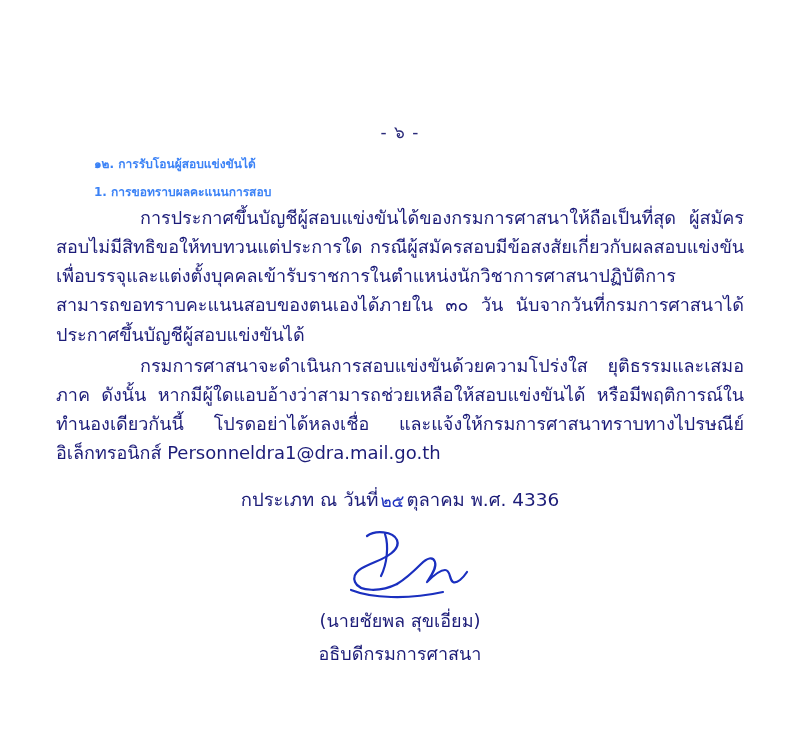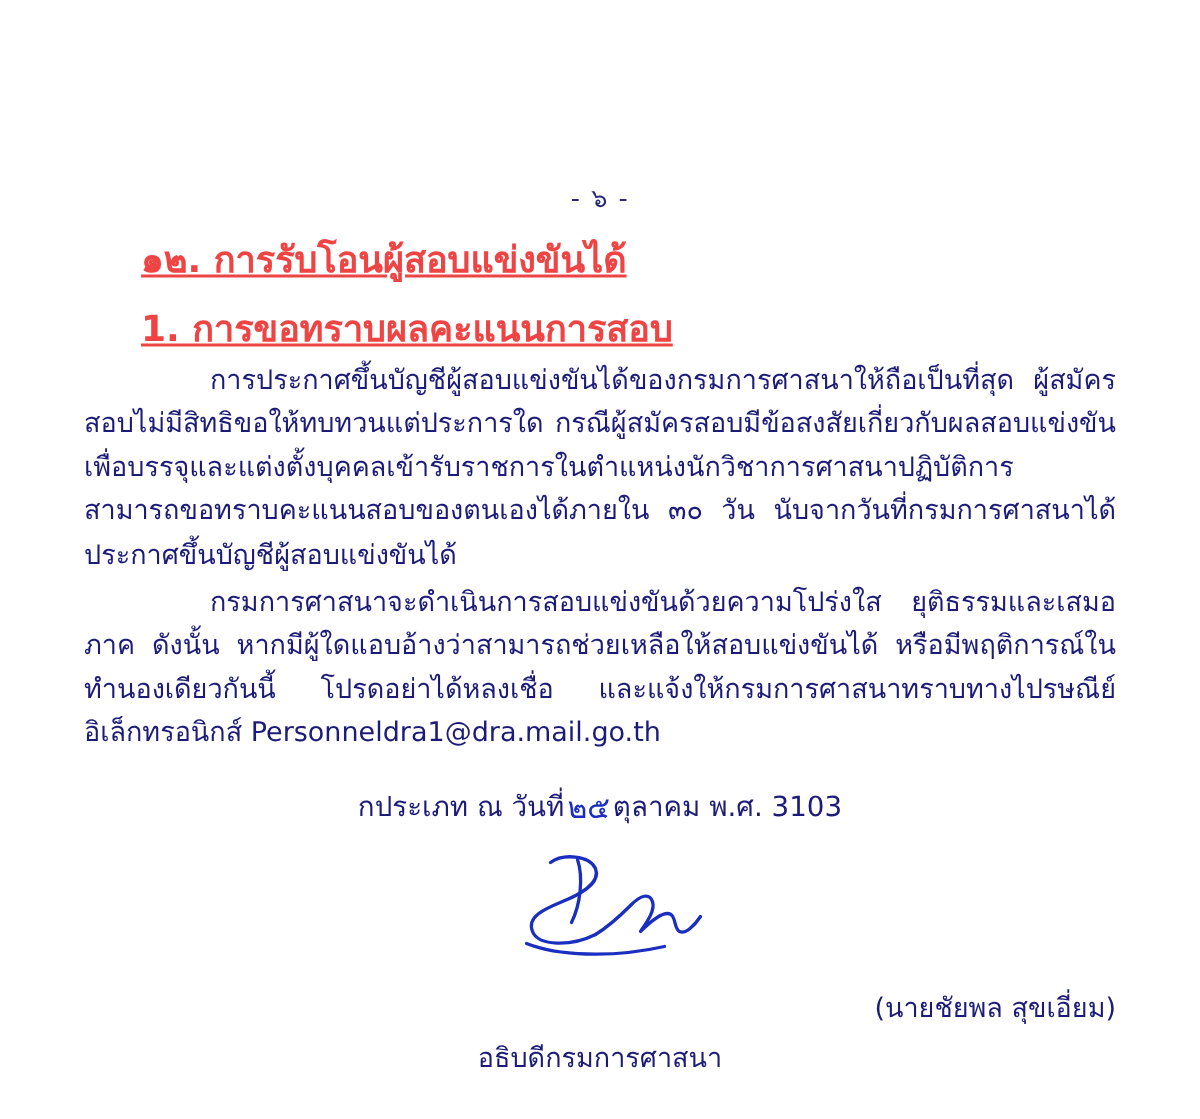--- a/index.html
+++ b/index.html
@@ -25,27 +25,26 @@
     text-align: center;
     font-size: 17px;
     color: #2a2a7a;
     margin-top: 118px;
     letter-spacing: 1px;
   }
   .section {
     margin-top: 10px;
   }
   .heading {
-    font-size: 24px;
+    font-size: 12px;
     font-weight: bold;
-    color: #ef4444;
+    color: #3b82f6;
     margin: 8px 0 2px 0;
     padding-left: 38px;
     line-height: 1.5;
-    text-decoration: underline;
   }
   .para {
     font-size: 18px;
     color: #1c1c78;
     line-height: 1.62;
     text-align: justify;
     margin: 0 0 2px 0;
   }
   .para .indent {
     display: inline-block;
@@ -56,40 +55,40 @@
     text-align: center;
     font-size: 18.5px;
     color: #1c1c78;
   }
   .sig-date {
     display: inline-block;
   }
   .sig-date .handwritten {
     color: #1a2fbf;
     font-family: "DejaVu Serif", serif;
-    font-size: 20px;
+    font-size: 17px;
     position: relative;
     top: 1px;
     padding: 0 2px;
   }
   .signature-wrap {
     margin-top: 14px;
     text-align: center;
     height: 78px;
     position: relative;
   }
   .signature-svg {
     display: block;
     margin: 0 auto;
   }
   .signer-name {
-    text-align: right;
+    text-align: center;
     font-size: 18px;
     color: #1c1c78;
-    margin-top: 12px;
+    margin-top: 0;
   }
   .signer-title {
     text-align: center;
     font-size: 18px;
     color: #1c1c78;
     margin-top: 4px;
   }
 </style>
 </head>
 <body>
@@ -102,21 +101,21 @@
     <div class="heading">๑๒. การรับโอนผู้สอบแข่งขันได้</div>
   </div>
 
   <div class="section">
     <div class="heading">1. การขอทราบผลคะแนนการสอบ</div>
     <p class="para"><span class="indent"></span><span>การประกาศขึ้นบัญชีผู้สอบแข่งขันได้ของกรมการศาสนาให้ถือเป็นที่สุด ผู้สมัครสอบไม่มีสิทธิขอให้ทบทวนแต่ประการใด กรณีผู้สมัครสอบมีข้อสงสัยเกี่ยวกับผลสอบแข่งขันเพื่อบรรจุและแต่งตั้งบุคคลเข้ารับราชการในตำแหน่งนักวิชาการศาสนาปฏิบัติการ สามารถขอทราบคะแนนสอบของตนเองได้ภายใน ๓๐ วัน นับจากวันที่กรมการศาสนาได้ประกาศขึ้นบัญชีผู้สอบแข่งขันได้</span></p>
     <p class="para"><span class="indent"></span><span>กรมการศาสนาจะดำเนินการสอบแข่งขันด้วยความโปร่งใส ยุติธรรมและเสมอภาค ดังนั้น หากมีผู้ใดแอบอ้างว่าสามารถช่วยเหลือให้สอบแข่งขันได้ หรือมีพฤติการณ์ในทำนองเดียวกันนี้ โปรดอย่าได้หลงเชื่อ และแจ้งให้กรมการศาสนาทราบทางไปรษณีย์อิเล็กทรอนิกส์ Personneldra1@dra.mail.go.th</span></p>
   </div>
 
   <div class="sig-line">
-    <span class="sig-date"><span>กประเภท ณ วันที่</span><span class="handwritten">๒๕</span><span>ตุลาคม พ.ศ. 3103</span></span>
+    <span class="sig-date"><span>กประเภท ณ วันที่</span><span class="handwritten">๒๕</span><span>ตุลาคม พ.ศ. 4336</span></span>
   </div>
 
   <div class="signature-wrap">
     <svg class="signature-svg" width="170" height="78" viewBox="0 0 170 78">
       <g fill="none" stroke="#1a2fbf" stroke-width="2.2" stroke-linecap="round" stroke-linejoin="round">
         <path d="M52 8 C60 2, 78 3, 82 12 C86 22, 70 30, 60 34 C48 39, 36 44, 40 54 C44 64, 66 64, 82 56"></path>
         <path d="M70 6 C74 18, 72 36, 66 48"></path>
         <path d="M82 56 C92 50, 100 42, 106 36 C112 30, 118 28, 120 34 C122 40, 116 48, 112 54 C116 50, 124 42, 130 42 C136 42, 134 52, 138 54 C142 56, 148 50, 152 44"></path>
         <path d="M36 62 C56 70, 92 72, 128 64"></path>
       </g>

